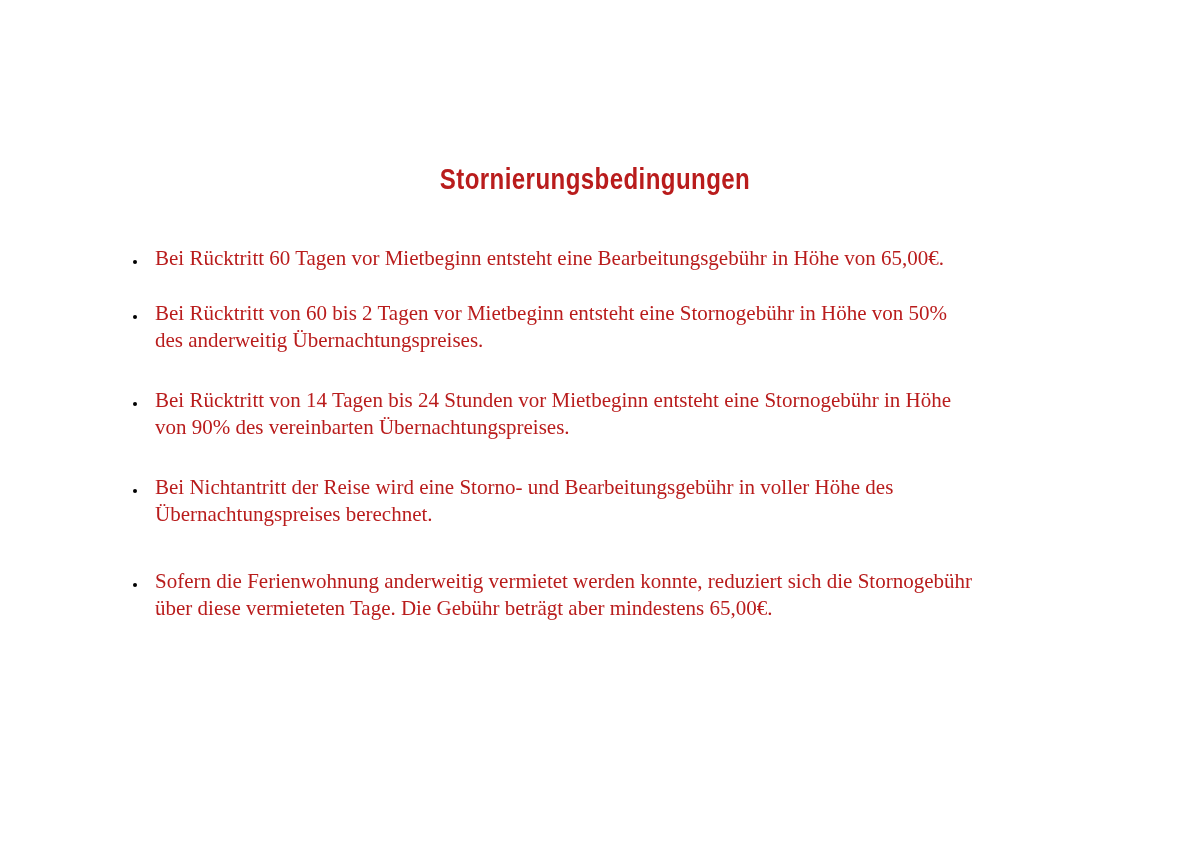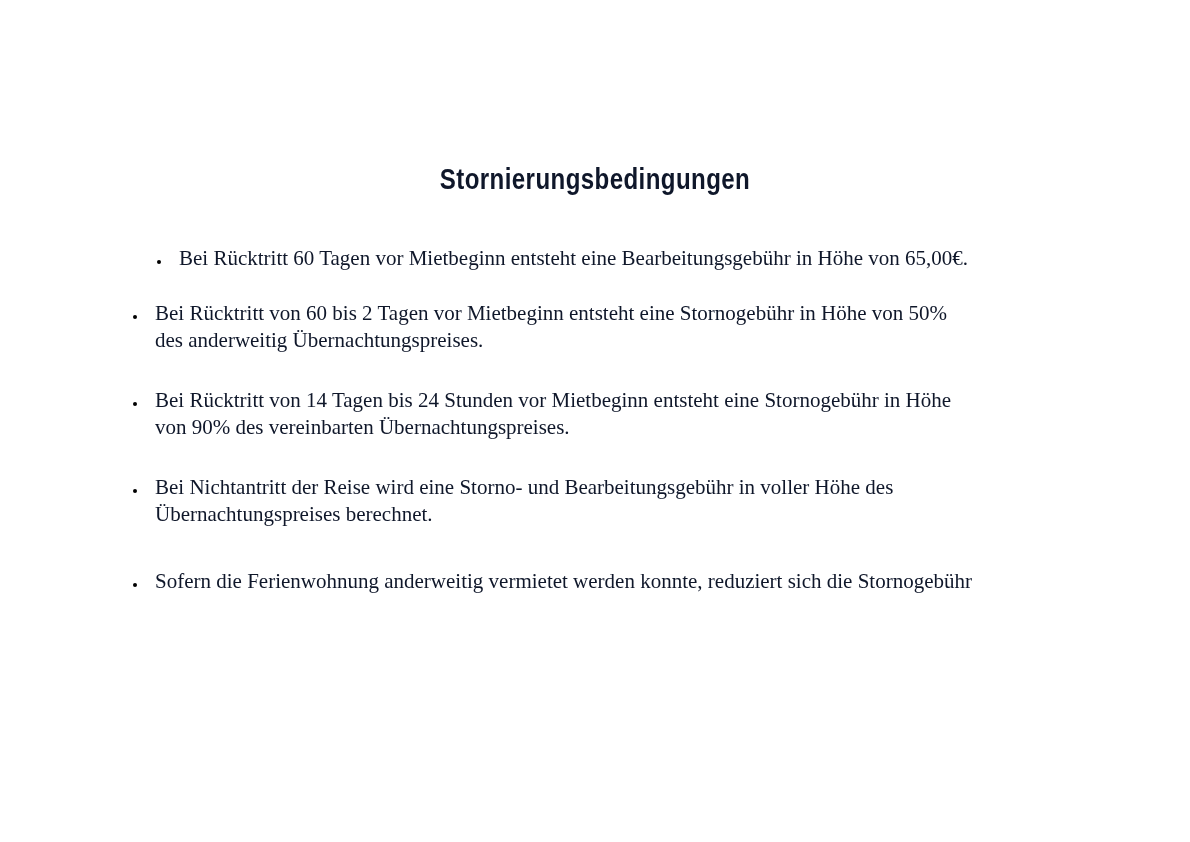--- a/index.html
+++ b/index.html
@@ -2,21 +2,21 @@
 <html><head>
 <meta charset="utf-8">
 <style>
   html, body { margin: 0; padding: 0; background: #ffffff; }
 
   .page {
     position: relative;
     width: 1190px;
     height: 842px;
     background: #ffffff;
-    color: #0f172a;
+    color: #b91c1c;
     font-family: "Liberation Serif", serif;
     overflow: hidden;
     border-radius: 6px;
   }
 
   .doc-title {
     position: absolute;
     top: 165px;
     left: 0;
     width: 1190px;
@@ -42,21 +42,21 @@
     margin: 0;
     padding: 0;
     list-style: none;
     font-size: 21px;
     line-height: 27px;
   }
   .bullet-list li {
     position: relative;
     margin-bottom: 33px;
   }
-  .bullet-list li:first-child { margin-bottom: 28px; margin-left: 24px; }
+  .bullet-list li:first-child { margin-bottom: 28px; }
   .bullet-list li:nth-child(4) { margin-bottom: 40px; }
   .bullet-list li:last-child { margin-bottom: 8px; }
 
   .bullet-dot {
     position: absolute;
     left: -22px;
     top: 15px;
     width: 4px;
     height: 4px;
     border-radius: 50%;
@@ -98,17 +98,18 @@
 
     <li>
       <span class="bullet-dot"></span>
       <span class="line">Bei Nichtantritt der Reise wird eine Storno- und Bearbeitungsgebühr in voller Höhe des</span>
       <span class="line">Übernachtungspreises berechnet.</span>
     </li>
 
     <li>
       <span class="bullet-dot"></span>
       <span class="line">Sofern die Ferienwohnung anderweitig vermietet werden konnte, reduziert sich die Stornogebühr</span>
+      <span class="line">über diese vermieteten Tage. Die Gebühr beträgt aber mindestens 65,00€.</span>
     </li>
 
   </ul>
 
 </div>
 
 </body></html>

